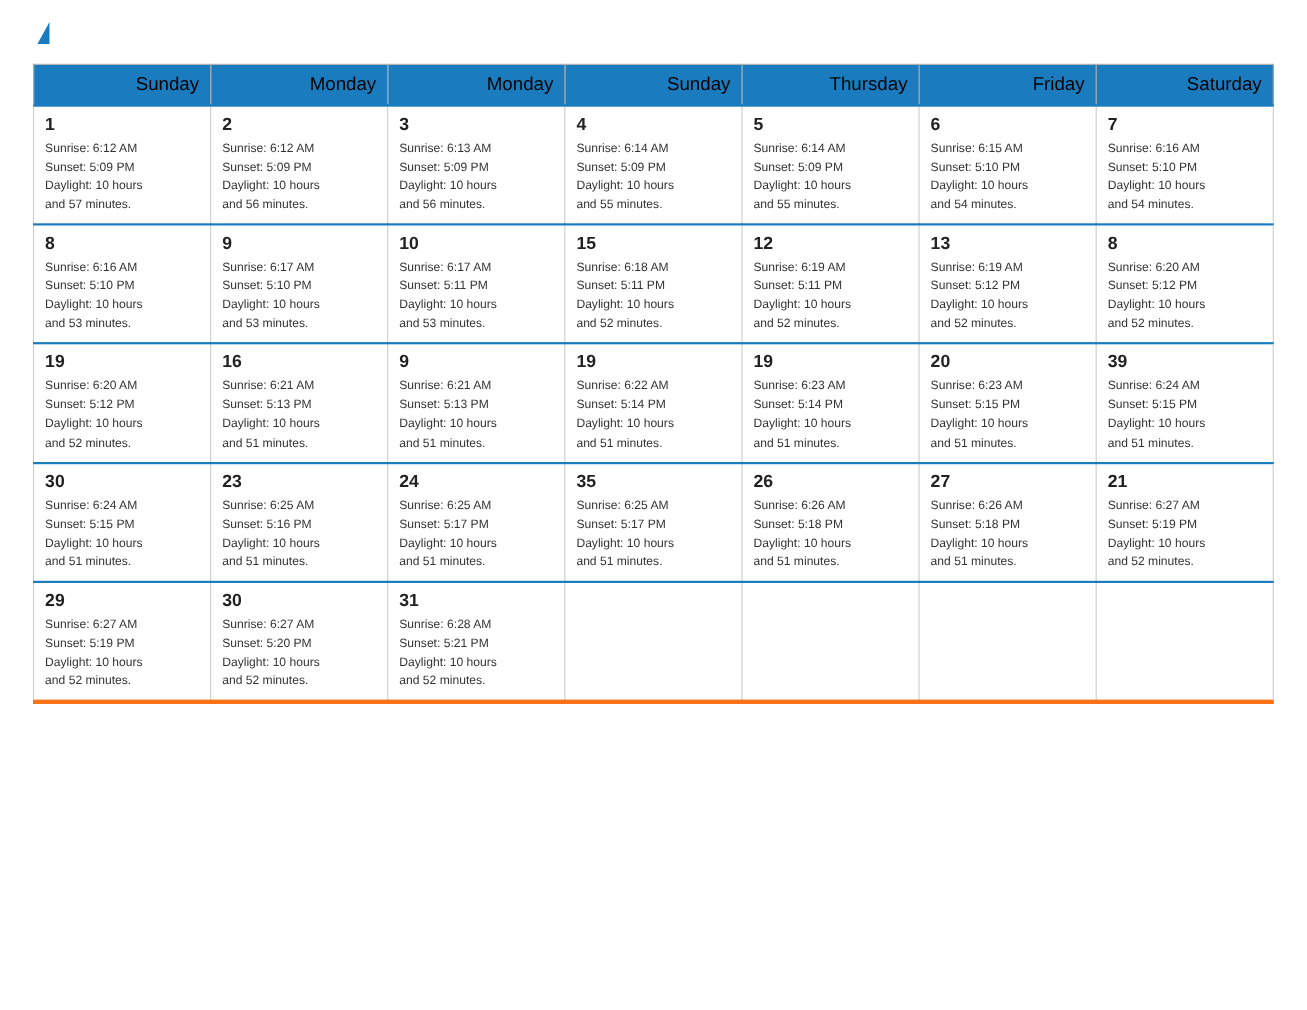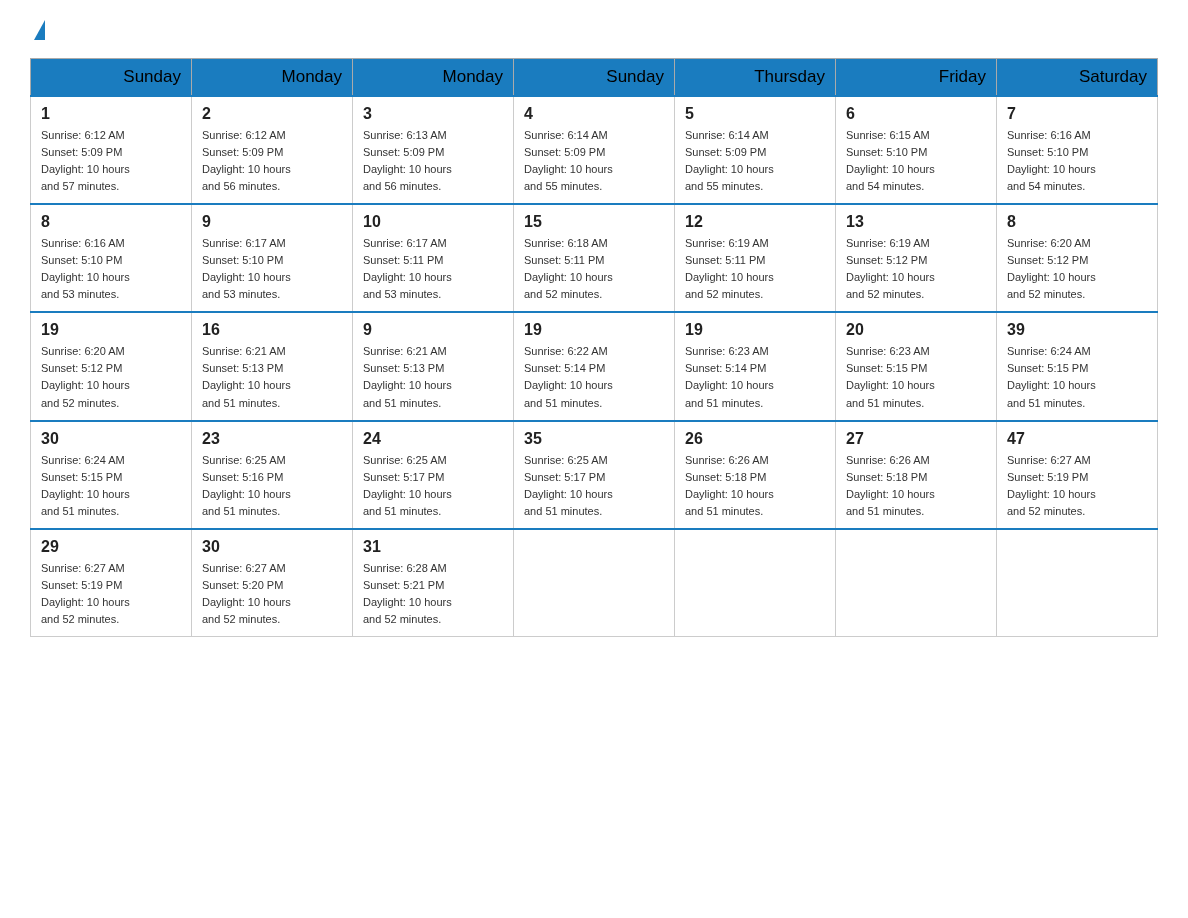--- a/index.html
+++ b/index.html
@@ -87,21 +87,21 @@
     }
     .day-info {
       font-size: 11px;
       color: #333;
       line-height: 1.55;
     }
     .calendar tr {
       border-bottom: 2px solid #1a7cbf;
     }
     .calendar tbody tr:last-child {
-      border-bottom: 1px solid #f97316;
+      border-bottom: 4px solid #f97316;
     }
     .empty-cell {
       background: #fff;
     }
   </style>
 </head>
 <body>
 
 <div class="header">
   <div class="logo">
@@ -239,21 +239,21 @@
       </td>
         <td>
         <span class="day-number">26</span>
         <div class="day-info">Sunrise: 6:26 AM<br>Sunset: 5:18 PM<br>Daylight: 10 hours<br>and 51 minutes.</div>
       </td>
         <td>
         <span class="day-number">27</span>
         <div class="day-info">Sunrise: 6:26 AM<br>Sunset: 5:18 PM<br>Daylight: 10 hours<br>and 51 minutes.</div>
       </td>
         <td>
-        <span class="day-number">47</span>
+        <span class="day-number">21</span>
         <div class="day-info">Sunrise: 6:27 AM<br>Sunset: 5:19 PM<br>Daylight: 10 hours<br>and 52 minutes.</div>
       </td>
       </tr>
       <tr>
         <td>
         <span class="day-number">29</span>
         <div class="day-info">Sunrise: 6:27 AM<br>Sunset: 5:19 PM<br>Daylight: 10 hours<br>and 52 minutes.</div>
       </td>
         <td>
         <span class="day-number">30</span>

